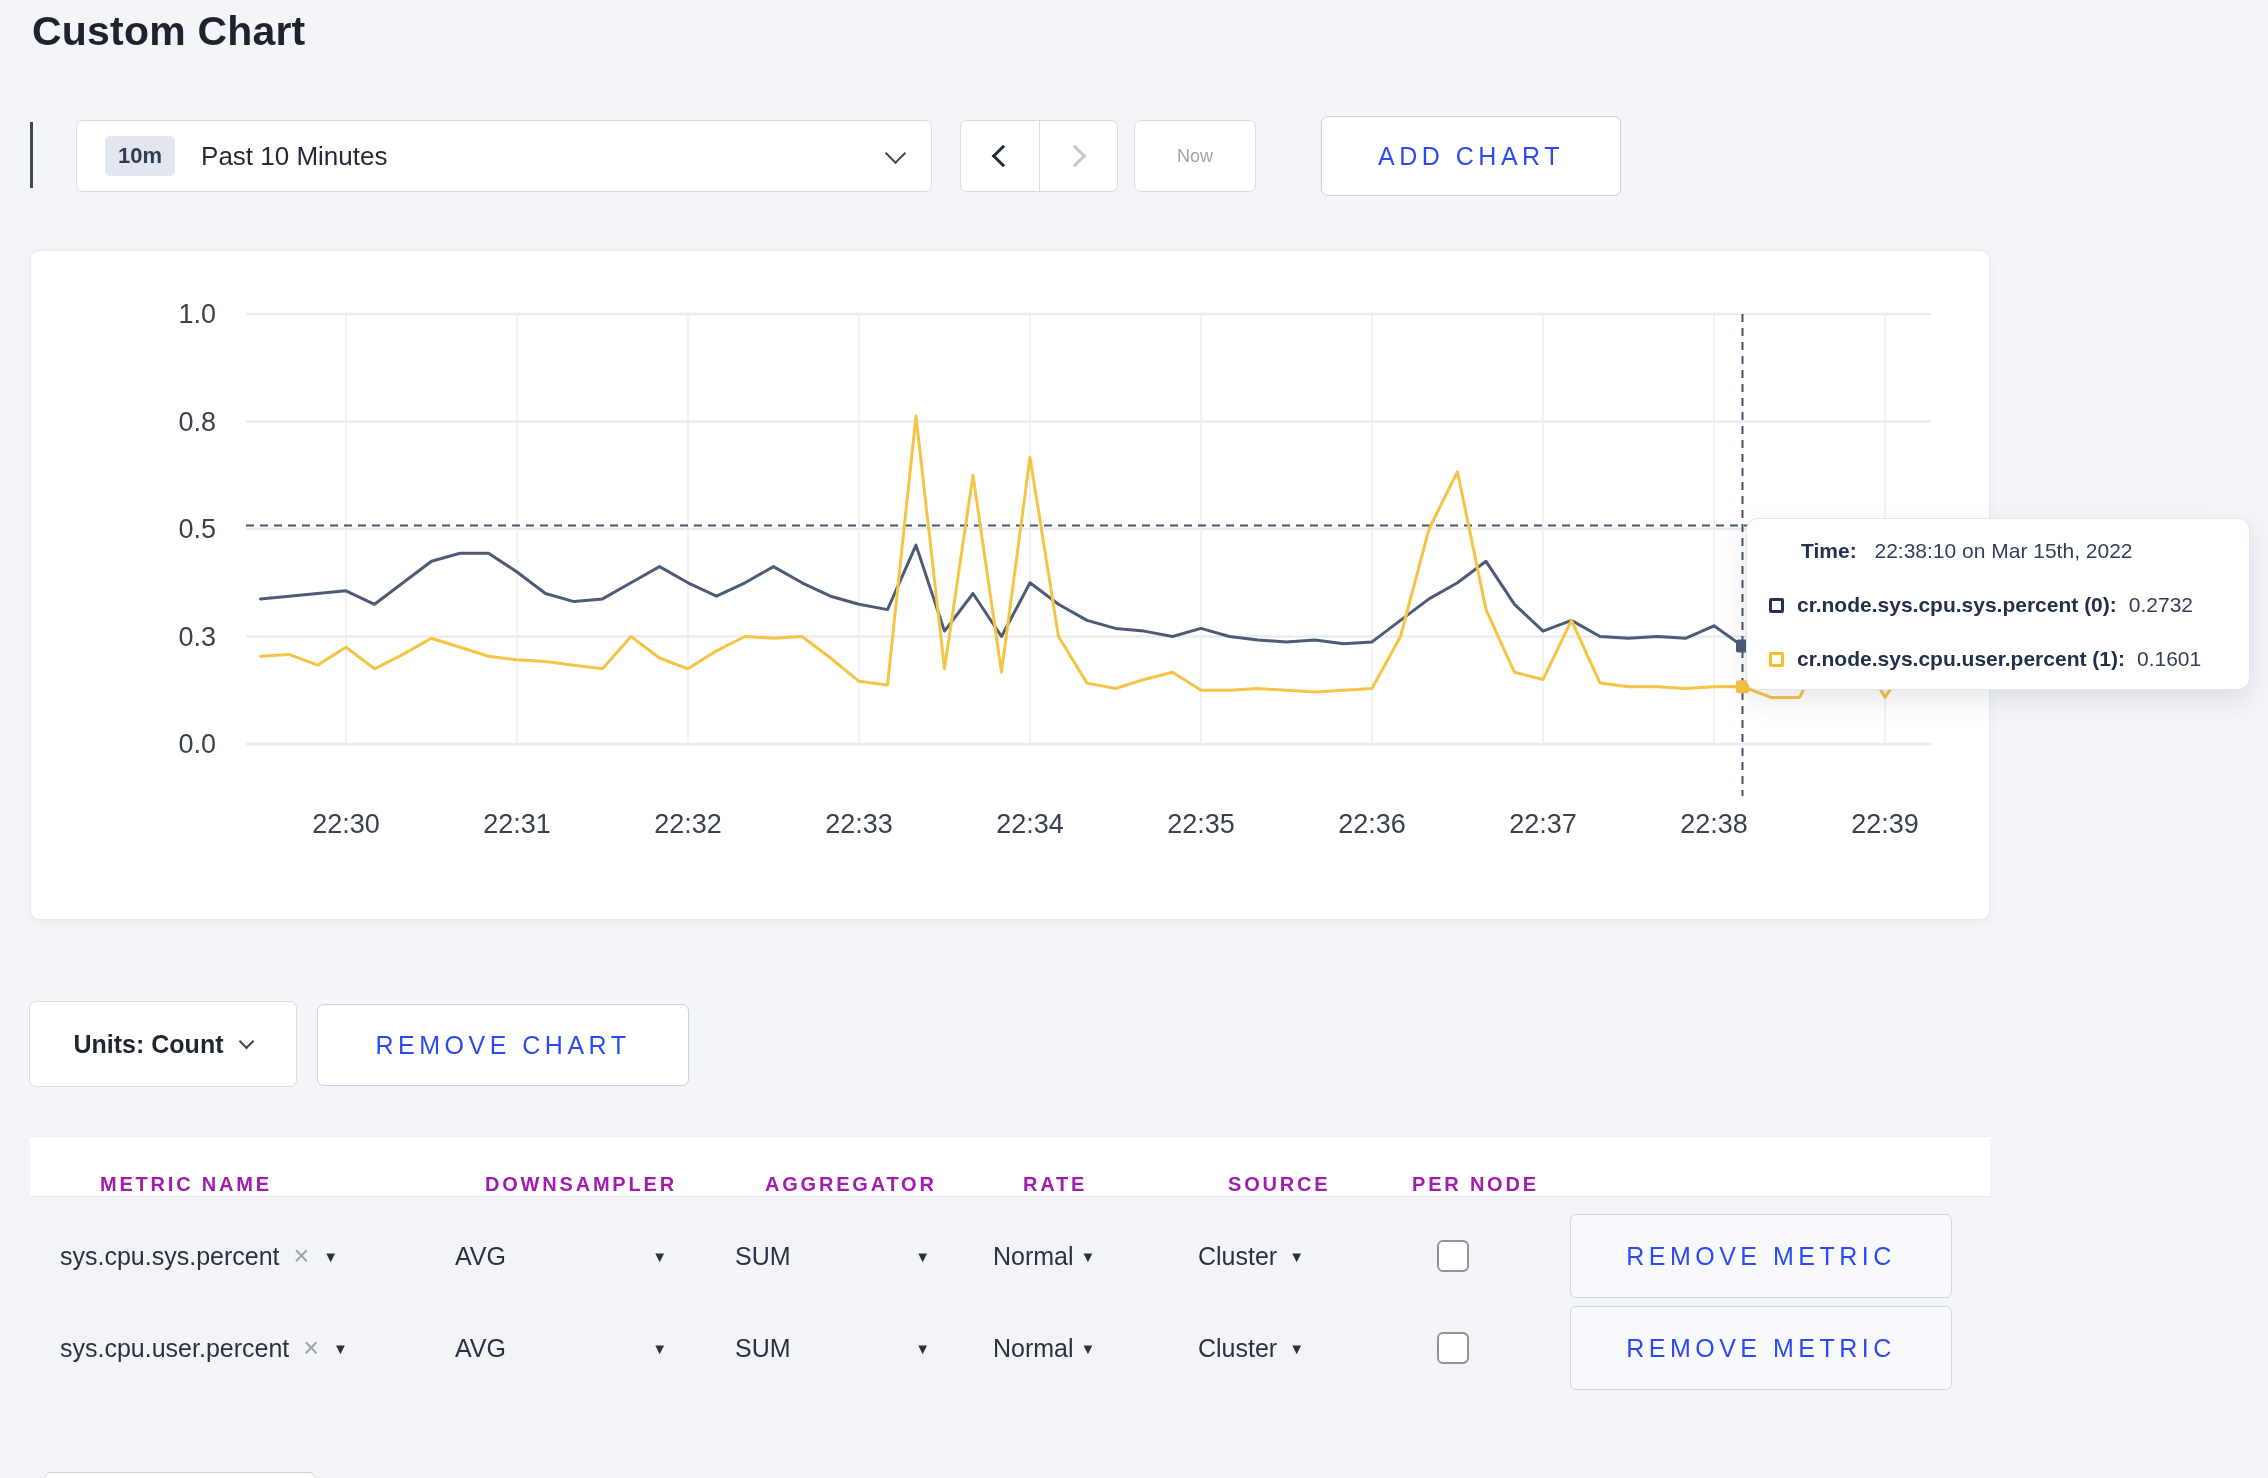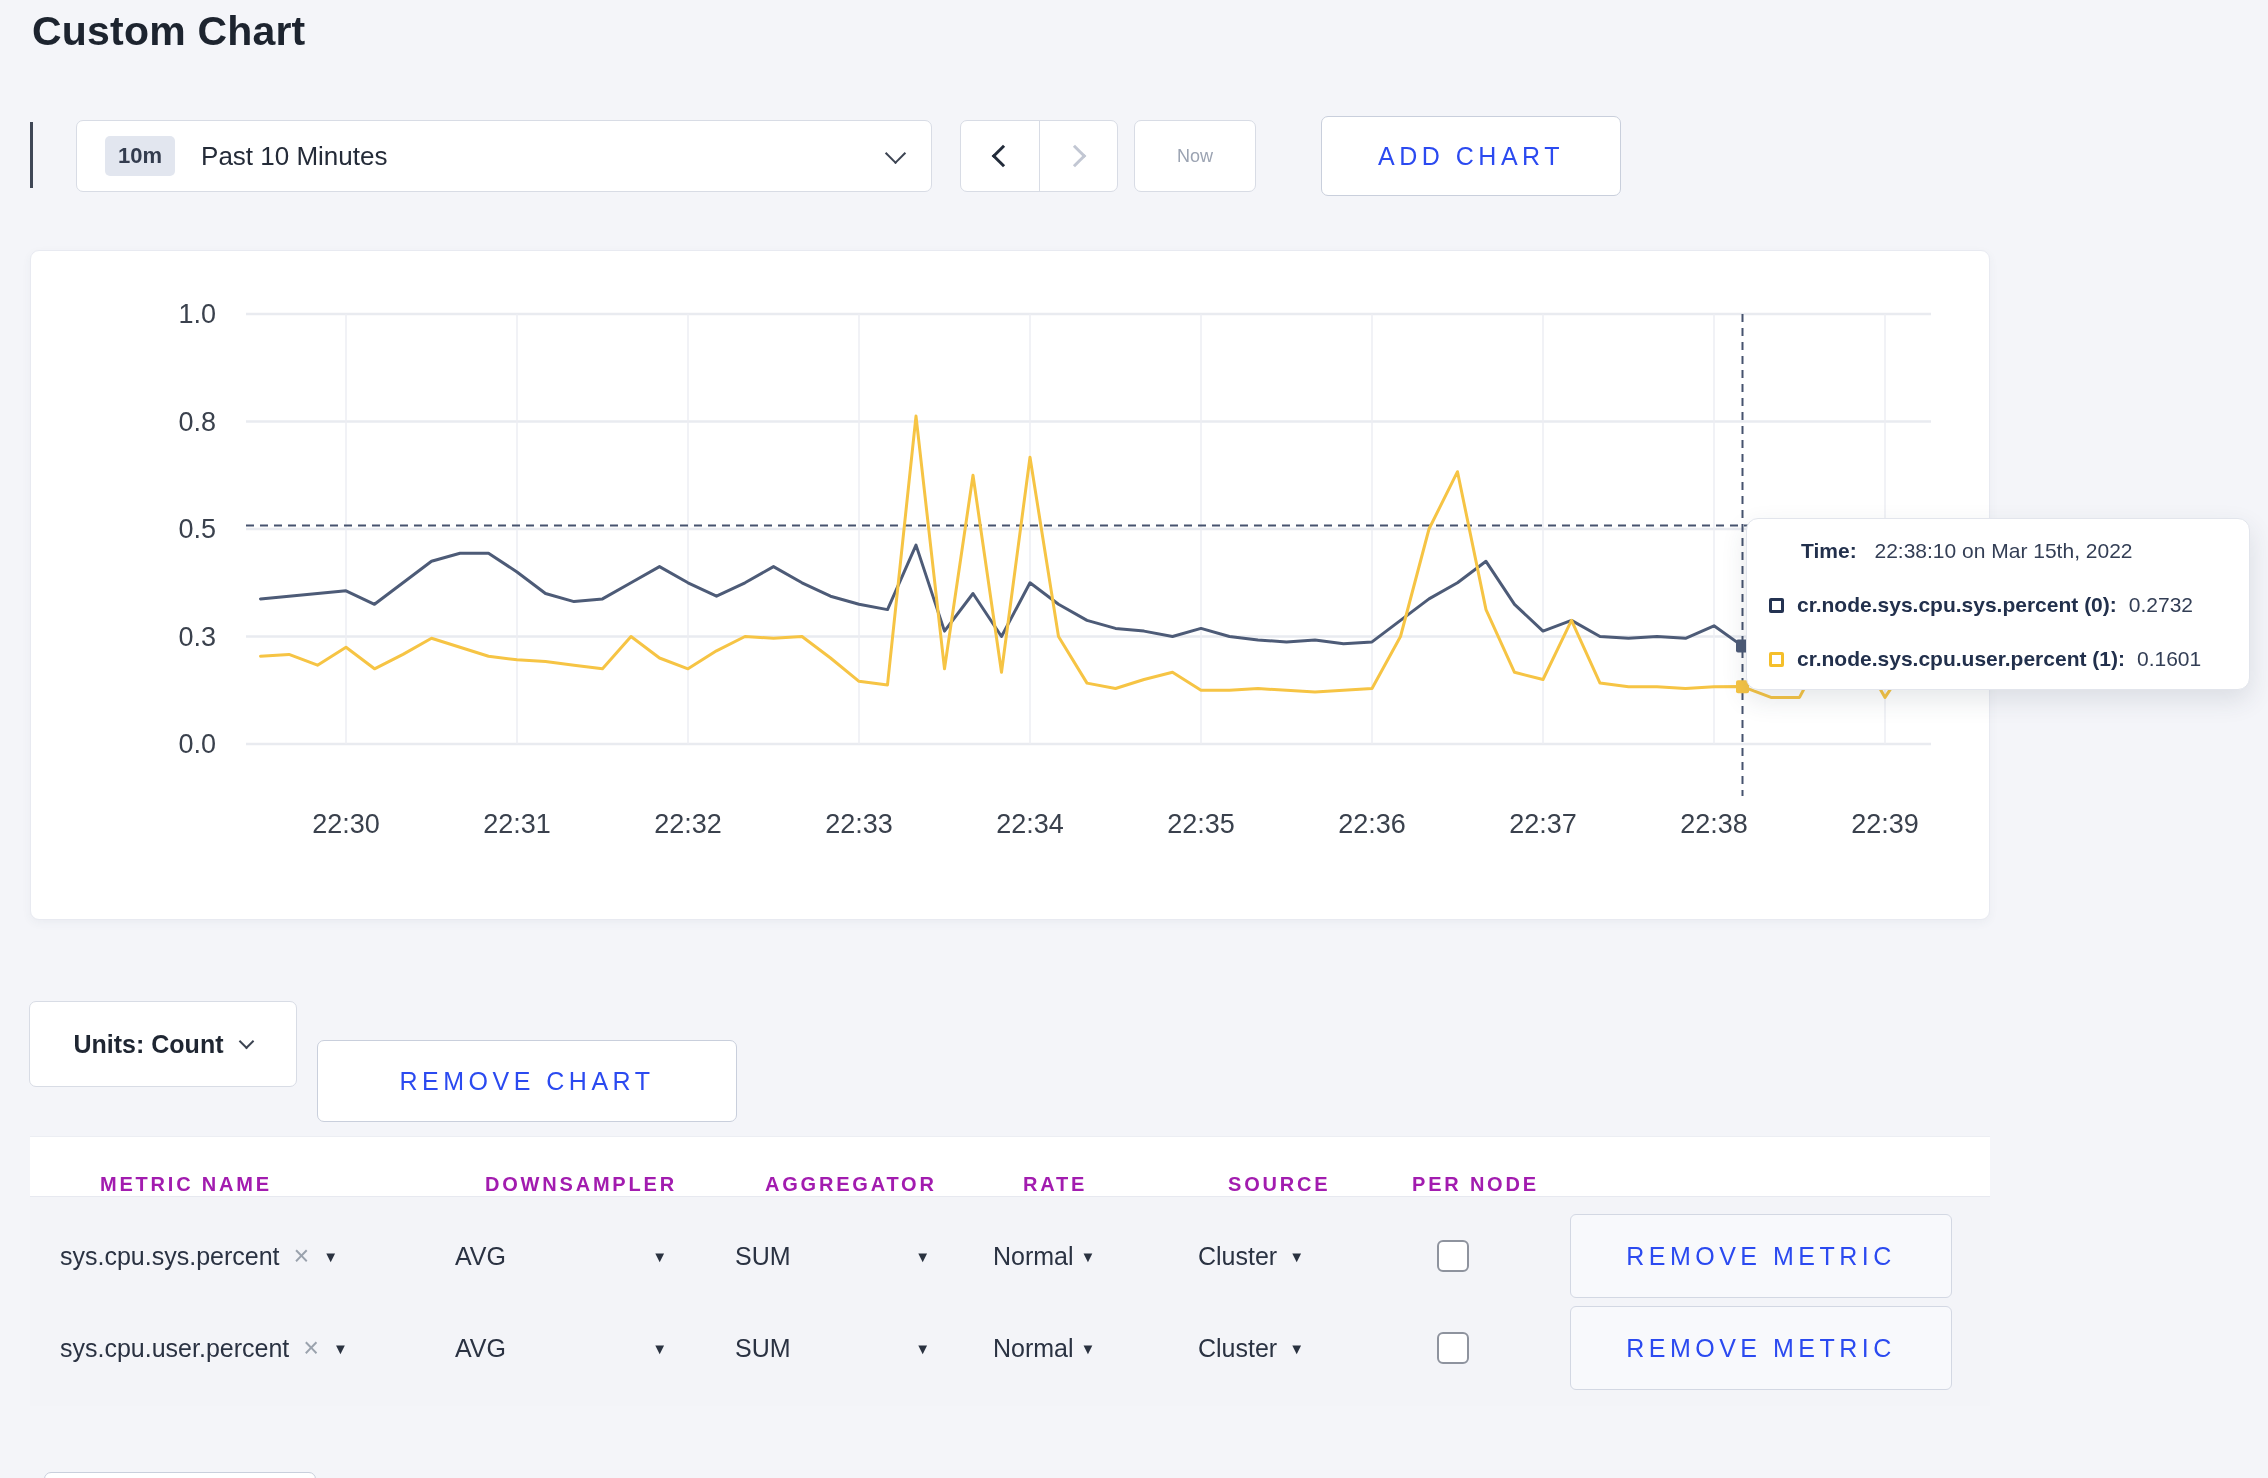--- a/index.html
+++ b/index.html
@@ -98,21 +98,21 @@
     position:absolute; left:29px; top:1001px; width:268px; height:86px;
     background:#fff; border:1.5px solid #d8dce5; border-radius:7px;
     display:flex; align-items:center; justify-content:center; gap:18px; cursor:pointer;
   }
   .units-label { font-size:25px; font-weight:700; color:#1f2632; }
   .chev-sm {
     width:11px; height:11px;
     border-right:2.5px solid #3c4452; border-bottom:2.5px solid #3c4452;
     transform:rotate(45deg); margin-top:-5px;
   }
-  .remove-chart-btn { position:absolute; left:317px; top:1040px; width:420px; height:82px; }
+  .remove-chart-btn { position:absolute; left:317px; top:1004px; width:372px; height:82px; }
 
   
   .table-card {
     position:absolute; left:30px; top:1136px; width:1960px; height:60px;
     background:#fff; border-top:1px solid #eceef3;
   }
   .th {
     position:absolute; top:36px;
     font-size:20px; font-weight:700; letter-spacing:2.8px; color:#a21caf;
   }

